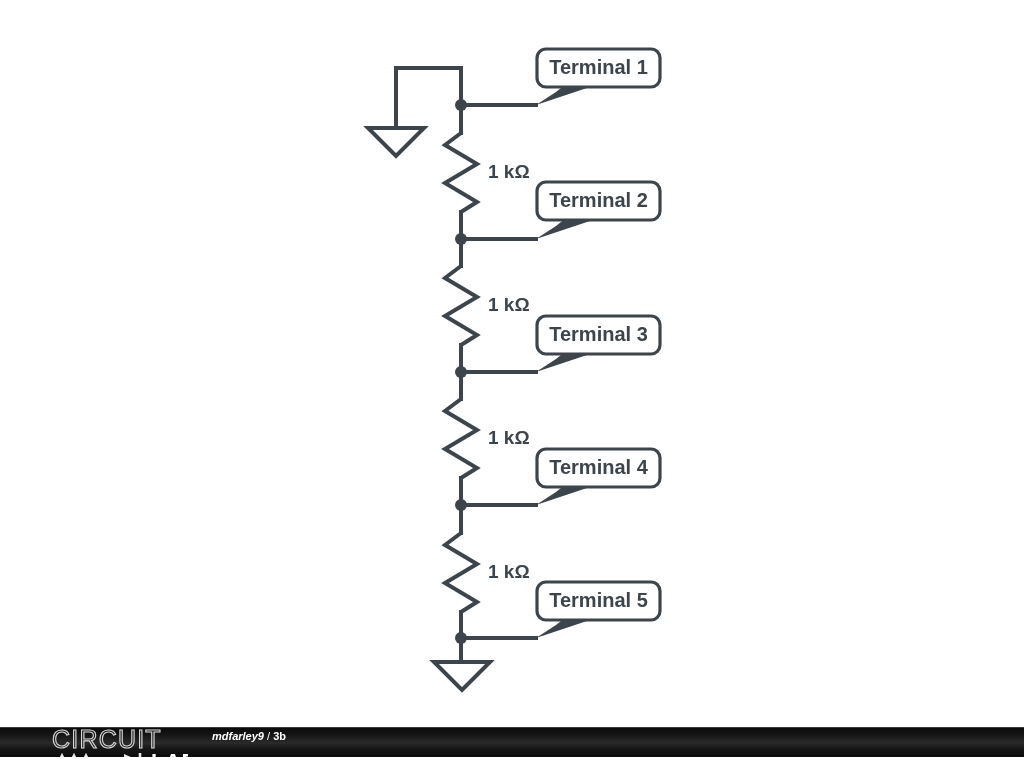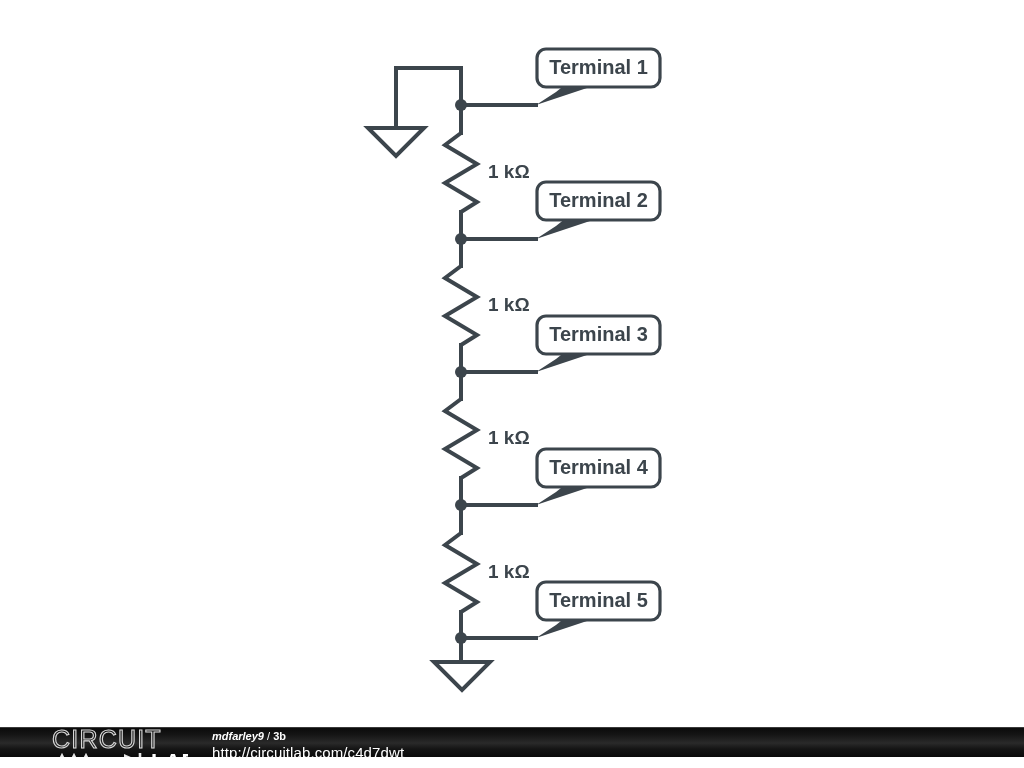--- a/index.html
+++ b/index.html
@@ -244,16 +244,15 @@
       </g>
 
       <text x="99" y="40" fill="#ffffff" font-family="Liberation Sans, sans-serif" font-size="22" font-weight="bold" letter-spacing="0.6">LAB</text>
     </svg>
   </div>
 
   <div id="credit-block">
     <div class="credit-line1">
       <span class="credit-user">mdfarley9</span><span class="credit-sep"> / </span><span class="credit-proj">3b</span>
     </div>
-    <div class="credit-line2">http://circuitlab.com/c4d7dwt</div>
   </div>
 
 </div>
 
 </body></html>

